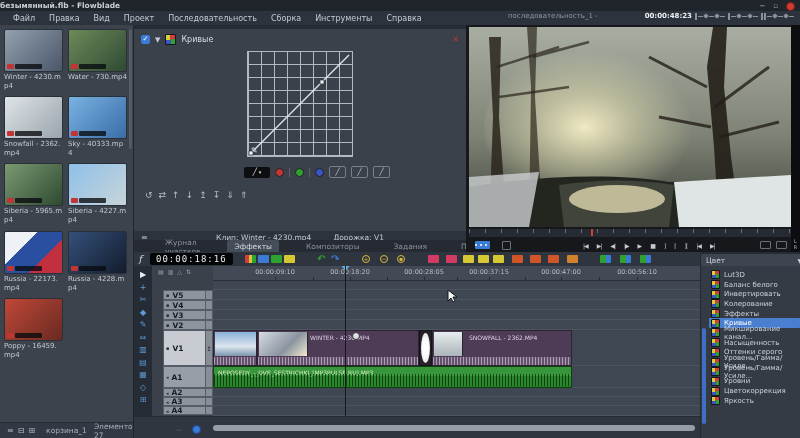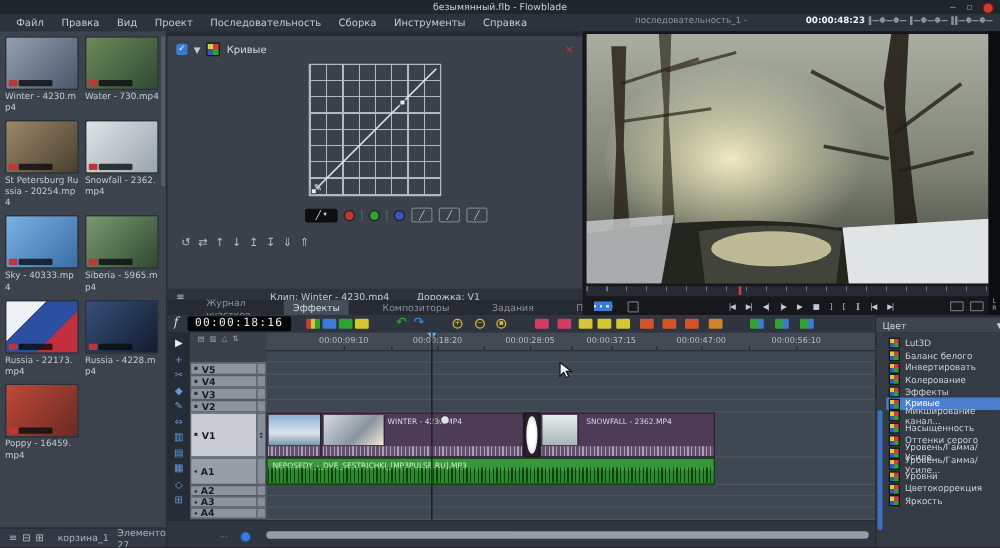--- a/index.html
+++ b/index.html
@@ -1,18 +1,18 @@
 <!DOCTYPE html>
 <html><head>
 <meta charset="utf-8">
 <style>
   html,body{margin:0;padding:0;background:#1a1d22;}
   #app{position:relative;width:800px;height:438px;background:#262b33;font-family:"DejaVu Sans",sans-serif;overflow:hidden;color:#c6cdd5;}
   
-  .titlebar{position:absolute;left:0;top:0;right:0;height:11px;background:#20252c;display:flex;align-items:center;justify-content:center;font-size:7.5px;color:#c8ced6;font-weight:normal;}
+  .titlebar{position:absolute;left:0;top:0;right:0;height:11px;background:#20252c;display:flex;align-items:center;font-size:7.5px;color:#c8ced6;font-weight:bold;}
   .win-btns{position:absolute;right:5px;top:2px;display:flex;gap:8px;align-items:center;height:8px;}
   .wb{font-size:7px;color:#9aa2ac;line-height:8px;}
   .wb-close{width:7px;height:7px;border-radius:50%;background:#d23c30;border:1px solid #7a1f18;}
   .menubar{position:absolute;left:0;top:11px;right:0;height:14px;background:#2d333d;display:flex;align-items:center;padding-left:6px;font-size:8px;}
   .menu-item{padding:0 7px;color:#c3cad3;}
   .seqinfo{position:absolute;right:6px;top:12px;display:flex;align-items:center;gap:3px;font-size:7px;color:#8f97a2;}
   .seq-tc{color:#eef1f5;font-weight:bold;padding-left:44px;}
   .tlmini{display:flex;align-items:center;gap:1px;}
   .tlmini i{display:block;width:4px;height:4px;background:#8a919b;transform:rotate(45deg);border-radius:1px;}
   .tlmini b{display:block;width:2px;height:7px;background:#8a919b;}
@@ -73,21 +73,21 @@
   .f-scroll{position:absolute;left:1px;top:62px;width:4px;height:96px;background:#3d6fc2;border-radius:2px;}
   .f-list{position:absolute;left:8px;top:4px;right:1px;}
   .f-item{height:9.7px;display:flex;align-items:center;gap:4px;font-size:7px;color:#ccd2d8;padding-left:2px;}
   .f-item.sel{background:#4a7fd0;color:#fff;border-radius:1px;}
   .rgb-mini{width:7px;height:7px;border-radius:1px;background:conic-gradient(#d23c3c 0 25%,#2fa12f 25% 50%,#3a55c2 50% 75%,#d2d23c 75%);border:1px solid #14181d;flex:none;}
   
   .tl-tools{position:absolute;left:134px;top:266px;width:18px;bottom:0;background:#262c35;display:flex;flex-direction:column;align-items:center;padding-top:4px;gap:3.5px;font-size:8px;color:#5f9bd8;}
   .tl-tools .sel{color:#e8ecf0;}
   .tl-headers{position:absolute;left:152px;top:266px;width:61px;bottom:0;background:#3a414b;}
   .hd-icons{position:absolute;left:6px;top:2px;display:flex;gap:4px;font-size:6px;color:#9aa2ac;}
-  .trk{position:absolute;left:0;width:66px;background:#8d949d;border:1px solid #565d67;box-sizing:border-box;color:#171c23;font-weight:bold;font-size:7.5px;display:flex;align-items:center;}
+  .trk{position:absolute;left:11px;width:66px;background:#8d949d;border:1px solid #565d67;box-sizing:border-box;color:#171c23;font-weight:bold;font-size:7.5px;display:flex;align-items:center;}
   .trk .ticon{font-size:5px;margin:0 3px 0 2px;color:#2a2f36;}
   .trk-ind{position:absolute;left:53px;width:8px;background:#878e97;border:1px solid #565d67;box-sizing:border-box;font-size:6px;color:#20252c;display:flex;align-items:center;justify-content:center;}
   .tl-body{position:absolute;left:213px;top:266px;width:487px;height:151px;background:#3f4752;overflow:hidden;}
   .ruler{position:absolute;left:0;top:0;right:0;height:14px;background:#434a55;border-bottom:1px solid #2a2f36;}
   .r-label{position:absolute;top:2px;font-size:6.5px;color:#b9bfc7;transform:translateX(-50%);white-space:nowrap;}
   .r-tick{position:absolute;bottom:0;width:1px;height:3px;background:#262b33;}
   .lane-sep{position:absolute;left:0;right:0;height:1px;background:#4c545f;}
   .clip{position:absolute;box-sizing:border-box;border:1px solid #2c2433;background:#4e3c57;overflow:hidden;}
   .clip .cl-label{position:absolute;top:3px;font-size:6px;color:#ddd3e2;white-space:nowrap;}
   .clip .wave{position:absolute;left:0;right:0;bottom:0;height:8px;background:rgba(200,170,210,.18);background-image:repeating-linear-gradient(90deg,rgba(235,220,240,.55) 0 1px,transparent 1px 3px);}
@@ -174,29 +174,20 @@
         <div class="m-item">
           <div class="m-thumb" style="background: linear-gradient(135deg, rgb(109, 138, 90), rgb(47, 74, 51));">
             <div class="m-chip">
               <div class="m-red"></div>
               <div class="m-dur"></div>
             </div>
           </div>
           <div class="m-label">Water - 730.mp4</div>
         </div>
         <div class="m-item">
-          <div class="m-thumb" style="background: linear-gradient(135deg, rgb(154, 138, 106), rgb(74, 62, 46));">
-            <div class="m-chip">
-              <div class="m-red"></div>
-              <div class="m-dur"></div>
-            </div>
-          </div>
-          <div class="m-label">St Petersburg Russia - 20254.mp4</div>
-        </div>
-        <div class="m-item">
           <div class="m-thumb" style="background: linear-gradient(135deg, rgb(223, 228, 232), rgb(154, 164, 172));">
             <div class="m-chip">
               <div class="m-red"></div>
               <div class="m-dur"></div>
             </div>
           </div>
           <div class="m-label">Snowfall - 2362.mp4</div>
         </div>
         <div class="m-item">
           <div class="m-thumb" style="background: linear-gradient(135deg, rgb(122, 178, 226), rgb(58, 109, 168));">
@@ -208,20 +199,29 @@
           <div class="m-label">Sky - 40333.mp4</div>
         </div>
         <div class="m-item">
           <div class="m-thumb" style="background: linear-gradient(135deg, rgb(122, 154, 114), rgb(47, 74, 48));">
             <div class="m-chip">
               <div class="m-red"></div>
               <div class="m-dur"></div>
             </div>
           </div>
           <div class="m-label">Siberia - 5965.mp4</div>
+        </div>
+        <div class="m-item">
+          <div class="m-thumb" style="background: linear-gradient(135deg, rgb(142, 192, 232), rgb(200, 212, 218));">
+            <div class="m-chip">
+              <div class="m-red"></div>
+              <div class="m-dur"></div>
+            </div>
+          </div>
+          <div class="m-label">Siberia - 4227.mp4</div>
         </div>
         <div class="m-item">
           <div class="m-thumb" style="background: linear-gradient(135deg, rgb(238, 242, 246) 0px, rgb(238, 242, 246) 33%, rgb(42, 79, 160) 33%, rgb(42, 79, 160) 66%, rgb(194, 48, 64) 66%);">
             <div class="m-chip">
               <div class="m-red"></div>
               <div class="m-dur"></div>
             </div>
           </div>
           <div class="m-label">Russia - 22173.mp4</div>
         </div>

